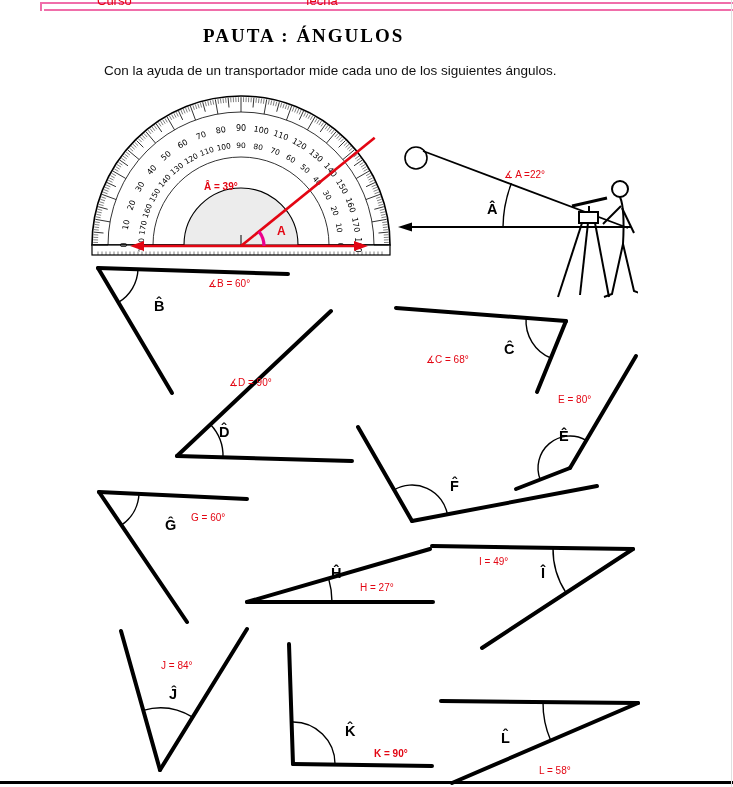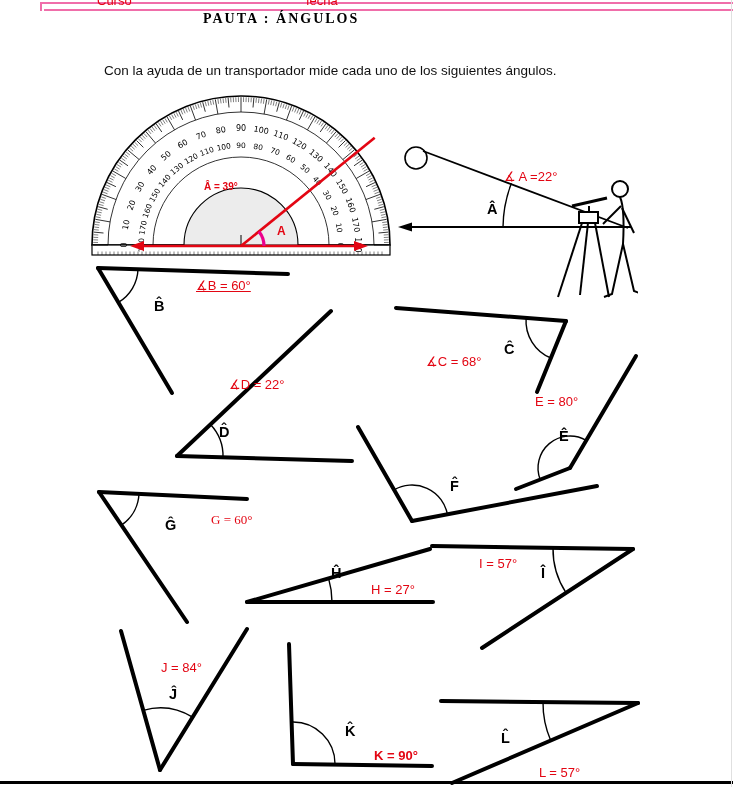--- a/index.html
+++ b/index.html
@@ -2,32 +2,32 @@
 <html><head>
 <meta charset="utf-8">
 <style>
   * { margin:0; padding:0; box-sizing:border-box; }
   html,body { background:#ffffff; }
   .page {
     position:relative; width:733px; height:787px; background:#fff;
     overflow:hidden; font-family:"Liberation Sans", sans-serif; color:#000;
   }
   .title {
-    position:absolute; left:203px; top:11px;
-    font-family:"Liberation Serif", serif; font-size:14px; font-weight:bold;
+    position:absolute; left:203px; top:25px;
+    font-family:"Liberation Serif", serif; font-size:19px; font-weight:bold;
     letter-spacing:2px; color:#000; white-space:nowrap;
   }
   .instruction {
     position:absolute; left:104px; top:63px; font-size:13.5px; color:#111;
     white-space:nowrap;
   }
   .hdr-label { position:absolute; top:-7px; font-size:13px; color:#e30613; }
   .pink { background:#f06eaa; position:absolute; }
   .red-label {
-    position:absolute; font-size:13px; color:#e30613; white-space:nowrap;
+    position:absolute; font-size:10px; color:#e30613; white-space:nowrap;
   }
   .red-label.bold { font-weight:bold; font-size:10px; }
   .red-label.small { font-weight:bold; font-size:12px; }
   .hat-label {
     position:absolute; font-size:14.5px; font-weight:bold; color:#000;
     white-space:nowrap;
   }
   svg.overlay { position:absolute; pointer-events:none; }
   #figures-svg { left:0; top:0; }
   .footer-line { position:absolute; left:0; width:733px; top:781px; height:3px; background:#000; }
@@ -432,37 +432,37 @@
       </g>
     </svg>
 
   <div class="red-label bold" style="left:204px;top:181px">Â = 39°</div>
   <div class="red-label small" style="left:277px;top:224px">A</div>
   <div class="red-label" style="left:504px;top:169px">∡ A =22°</div>
   <div class="hat-label" style="left:487px;top:201px">Â</div>
 
   <div id="labels">
       <div class="hat-label" style="left: 154px; top: 298px;">B̂</div>
-      <div class="red-label" style="left: 196px; top: 278px; text-decoration: underline;">∡B  = 60°</div>
+      <div class="red-label" style="left: 208px; top: 278px;">∡B  = 60°</div>
       <div class="hat-label" style="left: 504px; top: 341px;">Ĉ</div>
       <div class="red-label" style="left: 426px; top: 322px; margin-top: 32px;">∡C = 68°</div>
       <div class="hat-label" style="left: 219px; top: 424px;">D̂</div>
-      <div class="red-label" style="left: 229px; top: 377px;">∡D = 22°</div>
+      <div class="red-label" style="left: 229px; top: 377px;">∡D = 90°</div>
       <div class="hat-label" style="left: 559px; top: 428px;">Ê</div>
-      <div class="red-label" style="left: 535px; top: 394px;">E = 80°</div>
+      <div class="red-label" style="left: 558px; top: 394px;">E = 80°</div>
       <div class="hat-label" style="left: 450px; top: 478px;">F̂</div>
       <div class="hat-label" style="left: 165px; top: 517px;">Ĝ</div>
-      <div class="red-label" style="left: 211px; top: 512px; font-family: Liberation Serif, serif;">G = 60°</div>
+      <div class="red-label" style="left: 191px; top: 512px;">G = 60°</div>
       <div class="hat-label" style="left: 331px; top: 565px;">Ĥ</div>
-      <div class="red-label" style="left: 371px; top: 582px;">H = 27°</div>
+      <div class="red-label" style="left: 360px; top: 582px;">H = 27°</div>
       <div class="hat-label" style="left: 541px; top: 565px;">Î</div>
-      <div class="red-label" style="left: 479px; top: 556px;">I = 57°</div>
+      <div class="red-label" style="left: 479px; top: 556px;">I = 49°</div>
       <div class="hat-label" style="left: 169px; top: 686px;">Ĵ</div>
       <div class="red-label" style="left: 161px; top: 660px;">J = 84°</div>
       <div class="hat-label" style="left: 345px; top: 723px;">K̂</div>
       <div class="red-label" style="left: 374px; top: 748px; font-weight: bold;">K = 90°</div>
       <div class="hat-label" style="left: 501px; top: 730px;">L̂</div>
-      <div class="red-label" style="left: 539px; top: 765px;">L = 57°</div>
+      <div class="red-label" style="left: 539px; top: 765px;">L = 58°</div>
     </div>
 
   <div class="footer-line"></div>
   <div class="right-edge"></div>
 </div>
 
 </body></html>

